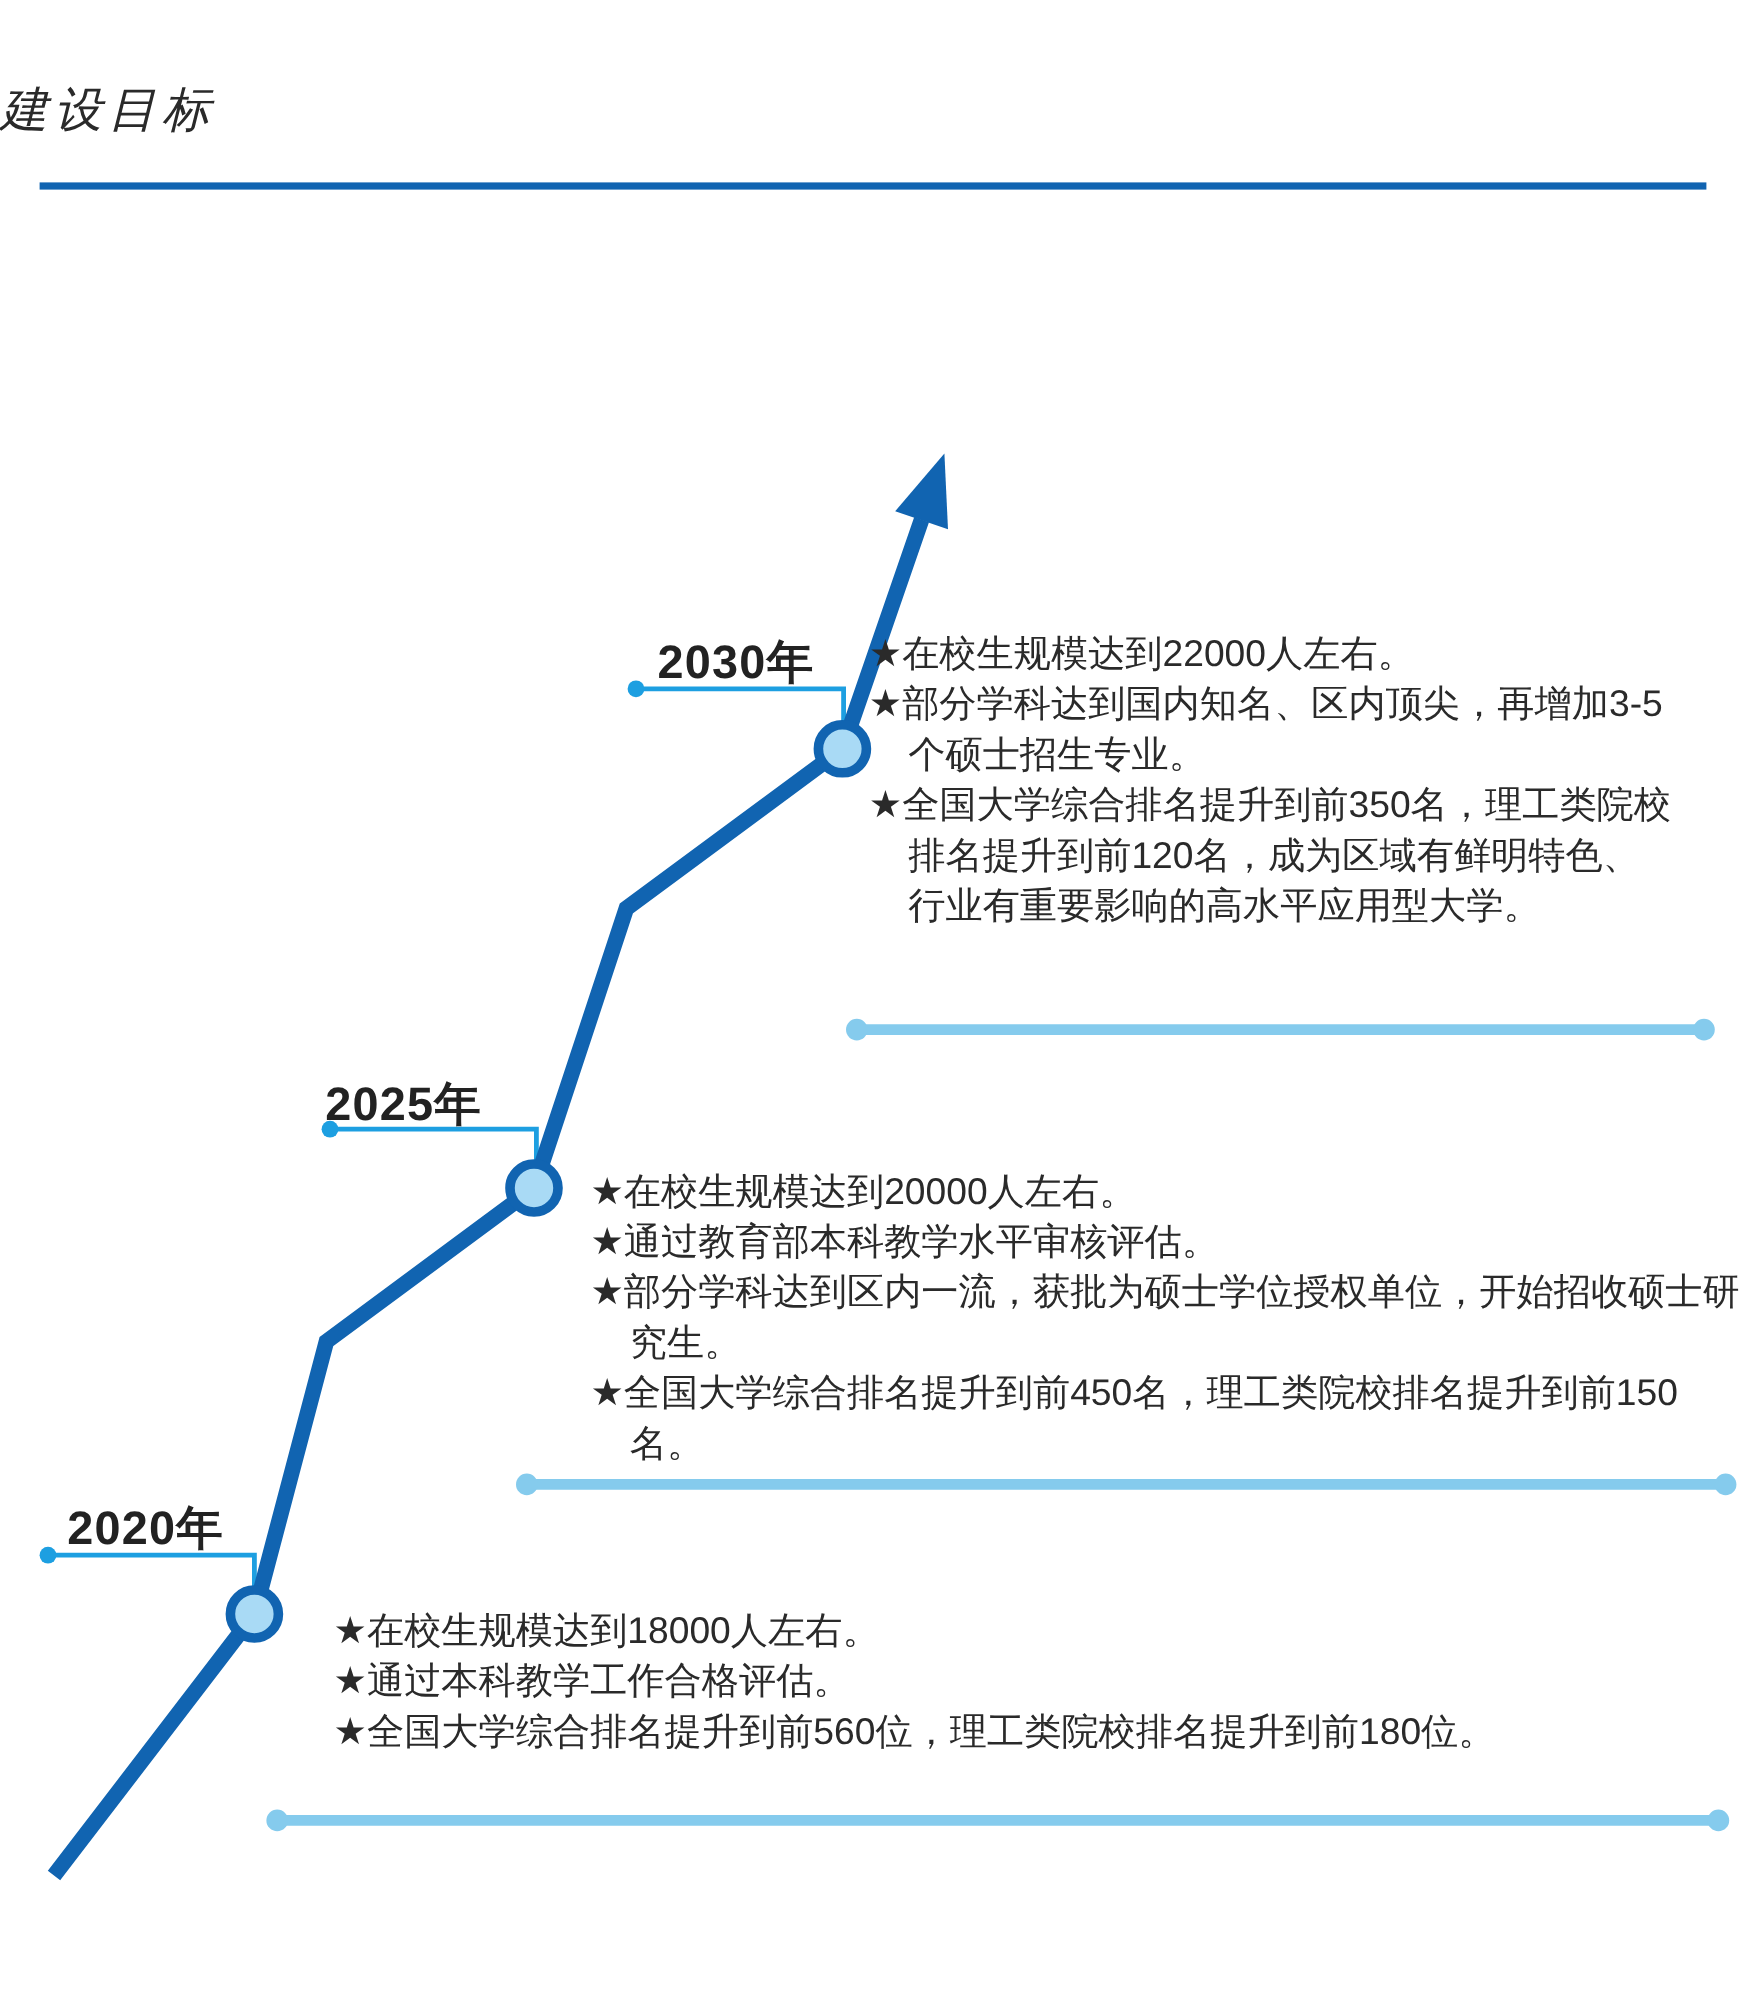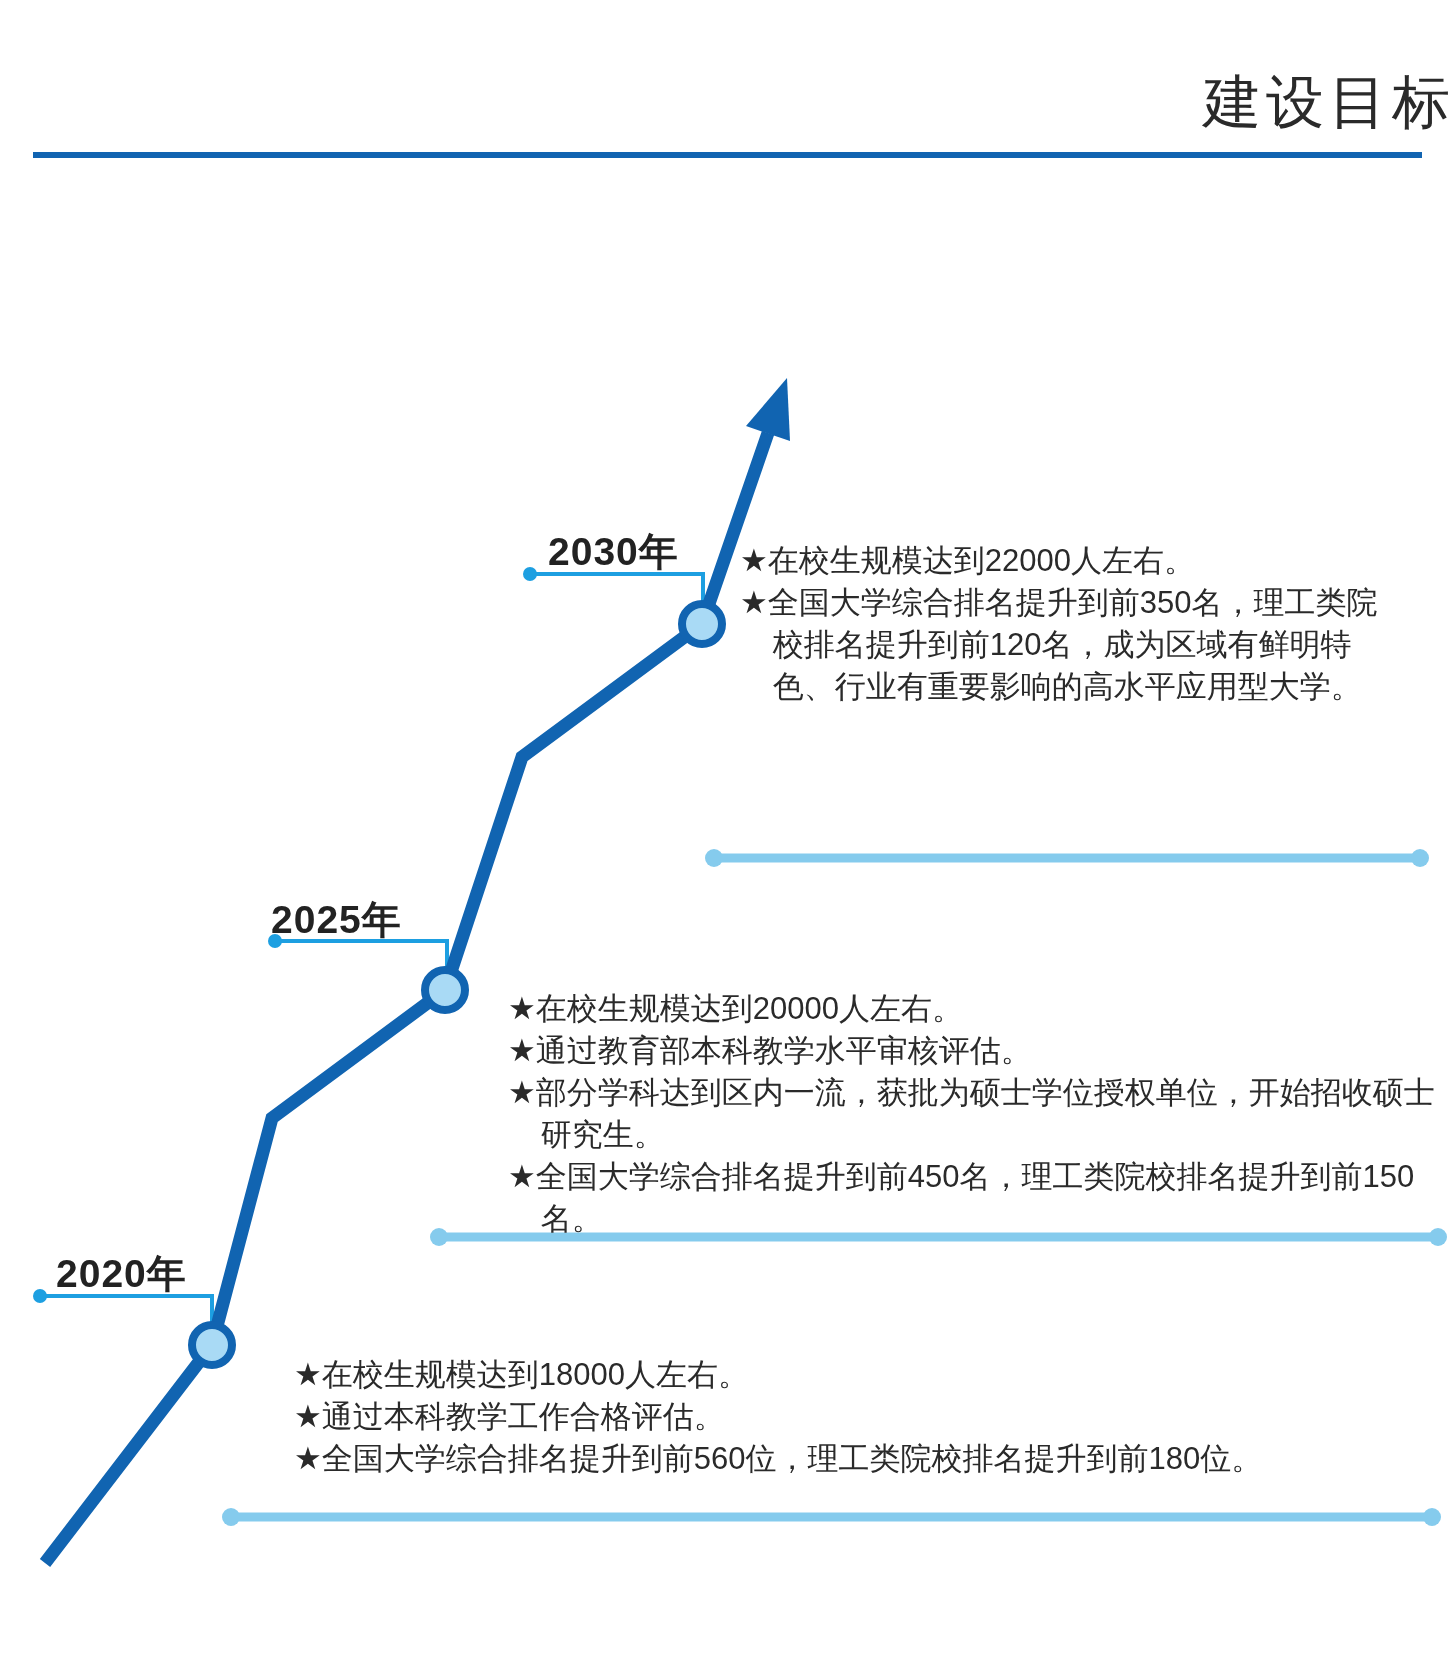--- a/index.html
+++ b/index.html
@@ -4,22 +4,22 @@
 <style>
   html,body { margin:0; padding:0; background:#ffffff; }
   .canvas {
     position:relative; width:1455px; height:1660px; margin:0 auto;
     background:#ffffff; overflow:hidden;
     font-family:"Liberation Sans","DejaVu Sans",sans-serif;
     color:var(--text-dark,#2a2a2a);
   }
   .page-title {
     position:absolute; left:0; right:0; top:64px;
-    text-align:right; font-size:58px; font-weight:500;
-    letter-spacing:5px; color:var(--text-dark,#2a2a2a);
+    text-align:left; font-size:40px; font-weight:500;
+    letter-spacing:5px; color:var(--text-dark,#2a2a2a);font-style:italic;
   }
   .svg-layer { position:absolute; left:0; top:0; width:1455px; height:1660px; }
 
   .title-rule      { fill:var(--main-blue,#1164B1); }
   .timeline-path   { stroke:var(--main-blue,#1164B1); stroke-width:13; fill:none; stroke-linejoin:miter; }
   .arrowhead       { fill:var(--main-blue,#1164B1); }
   .node            { fill:var(--node-fill,#A9DAF5); stroke:var(--main-blue,#1164B1); stroke-width:8; }
   .callout         { stroke:var(--callout-blue,#1D9FE1); stroke-width:4; fill:none; }
   .callout-dot     { fill:var(--callout-blue,#1D9FE1); }
   .underline       { stroke:var(--light-blue,#85CBED); stroke-width:9; stroke-linecap:round; }
@@ -27,21 +27,21 @@
 
   .year-label {
     position:absolute; font-size:39px; font-weight:700;
     color:#222222; letter-spacing:1px; white-space:nowrap;
   }
   .year-2020 { left:56px;  top:1247px; }
   .year-2025 { left:271px; top:893px;  }
   .year-2030 { left:548px; top:525px;text-align:right;  }
 
   .goals { position:absolute; font-size:31px; line-height:42px; color:var(--text-dark,#2a2a2a); }
-  .goals ul { list-style:none; margin:16px; padding:0; }
+  .goals ul { list-style:none; margin:0; padding:0; }
   .goals li { padding-left:1.06em; text-indent:-1.06em; }
   .goals-2030 { left:724px; top:524px;  width:672px;  }
   .goals-2025 { left:492px; top:972px;  width:965px;  }
   .goals-2020 { left:278px; top:1338px; width:1135px; }
 </style>
 </head>
 <body>
 
 <div class="canvas">
 
@@ -103,17 +103,18 @@
     <ul>
       <li>★在校生规模达到20000人左右。</li>
       <li>★通过教育部本科教学水平审核评估。</li>
       <li>★部分学科达到区内一流，获批为硕士学位授权单位，开始招收硕士研究生。</li>
       <li>★全国大学综合排名提升到前450名，理工类院校排名提升到前150名。</li>
     </ul>
   </div>
   <div class="goals goals-2030">
     <ul>
       <li>★在校生规模达到22000人左右。</li>
+      <li>★部分学科达到国内知名、区内顶尖，再增加3-5个硕士招生专业。</li>
       <li>★全国大学综合排名提升到前350名，理工类院校排名提升到前120名，成为区域有鲜明特色、行业有重要影响的高水平应用型大学。</li>
     </ul>
   </div>
 
 </div>
 
 </body></html>

